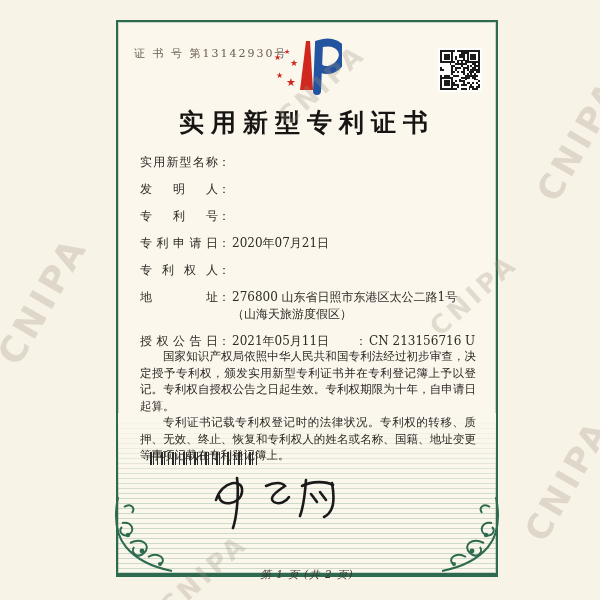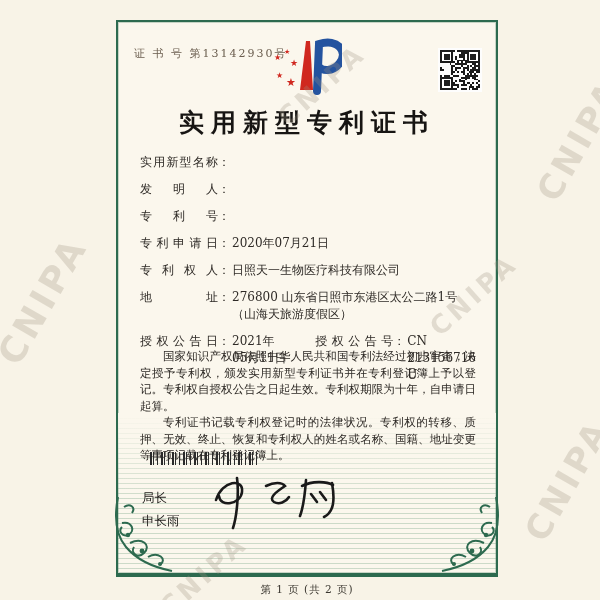--- a/index.html
+++ b/index.html
@@ -62,21 +62,21 @@
   .barcode{
     position:absolute; left:32px; top:430px; width:110px; height:13px;
     background:repeating-linear-gradient(90deg,
       #2a2a2a 0 2px, transparent 2px 3px,
       #2a2a2a 3px 4px, transparent 4px 7px,
       #2a2a2a 7px 8px, transparent 8px 11px);
   }
   .director{ position:absolute; left:24px; top:464px; font-size:12.5px; line-height:23px; color:#1d1b19;}
   .signature{ position:absolute; left:88px; top:450px; width:150px; height:62px; }
   .issue-date{ position:absolute; right:26px; top:508px; width:170px; text-align:center; font-size:12.5px; color:#1d1b19;}
-  .page-indicator{ position:absolute; left:0; right:0; top:561px; text-align:center; font-size:10.5px; color:#3a362f; letter-spacing:1px;}
+  .page-indicator{ position:absolute; left:0; right:0; top:546px; text-align:center; font-size:10.5px; color:#3a362f; letter-spacing:1px;font-style:italic;}
   .corner{ position:absolute; bottom:-4px; width:70px; height:90px; color:#2d6a4f; }
   .corner.left{ left:-6px; }
   .corner.right{ right:-6px; transform:scaleX(-1); }
   .footer-note{
     position:absolute; left:0; right:0; top:580px; text-align:center;
     font-size:11px; color:#2f2b26; letter-spacing:3px; z-index:2;
   }
 </style>
 </head>
 <body>
@@ -366,52 +366,46 @@
           <span class="colon">：</span>
       </div>
       <div class="row">
         <span class="lab">专利申请日</span>
           <span class="colon">：</span>
         <span class="val">2020年07月21日</span>
       </div>
       <div class="row">
         <span class="lab">专利权人</span>
           <span class="colon">：</span>
-        <span class="val">日照天一生物医疗科技有限公司</span>
       </div>
       <div class="row">
         <span class="lab">地址</span>
           <span class="colon">：</span>
         <span class="val" style="max-width:252px;">276800 山东省日照市东港区太公二路1号（山海天旅游度假区）</span>
       </div>
       <div class="grant-row">
         <span class="pair">
           <span class="lab">授权公告日</span>
             <span class="colon">：</span>
           <span>2021年05月11日</span>
         </span>
         <span class="pair">
-          <span class="lab">授权公告号</span>
             <span class="colon">：</span>
           <span>CN 213156716 U</span>
         </span>
       </div>
     </div>
 
     <div class="paras">
       <p>国家知识产权局依照中华人民共和国专利法经过初步审查，决定授予专利权，颁发实用新型专利证书并在专利登记簿上予以登记。专利权自授权公告之日起生效。专利权期限为十年，自申请日起算。</p>
       <p>专利证书记载专利权登记时的法律状况。专利权的转移、质押、无效、终止、恢复和专利权人的姓名或名称、国籍、地址变更等事项记载在专利登记簿上。</p>
     </div>
 
     <div class="barcode"></div>
 
-    <div class="director">
-      <div>局长</div>
-      <div>申长雨</div>
-    </div>
 
     <svg class="signature" viewBox="0 0 150 62" aria-hidden="true">
       <g fill="none" stroke="#1a1a1a" stroke-width="2.6" stroke-linecap="round">
         <path d="M10 28 C16 8, 38 6, 36 20 C35 32, 14 36, 13 24"></path>
         <path d="M31 6 C33 20, 31 44, 27 56"></path>
         <path d="M60 14 C68 10, 76 10, 79 14 C70 20, 62 26, 68 30 C73 33, 80 30, 83 25"></path>
         <path d="M96 14 C106 9, 120 9, 127 13"></path>
         <path d="M100 8 C99 22, 97 36, 94 44"></path>
         <path d="M126 11 C129 28, 128 40, 118 45"></path>
         <path d="M105 22 l6 8"></path>

